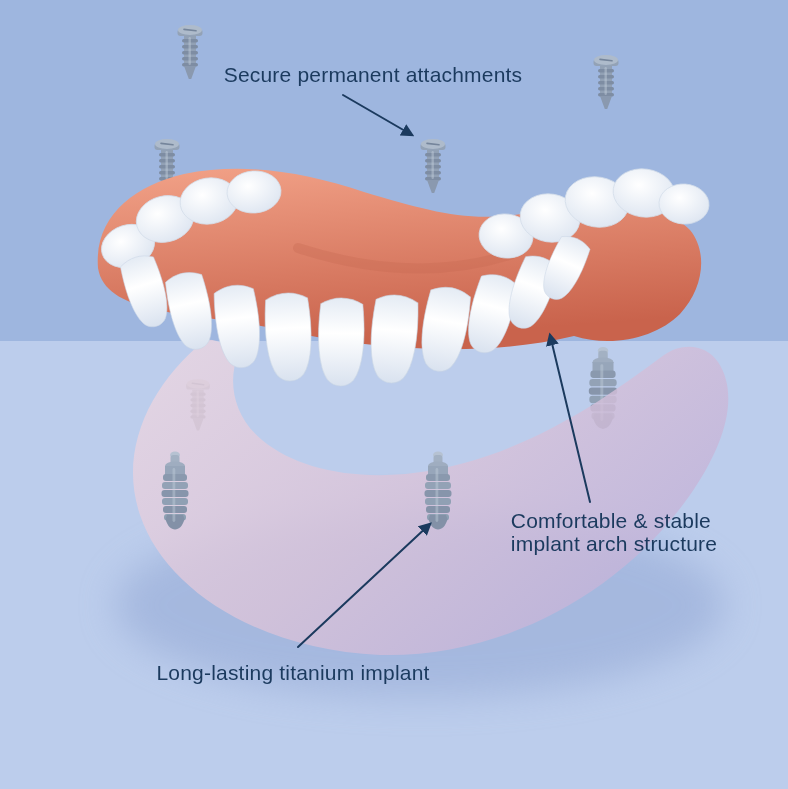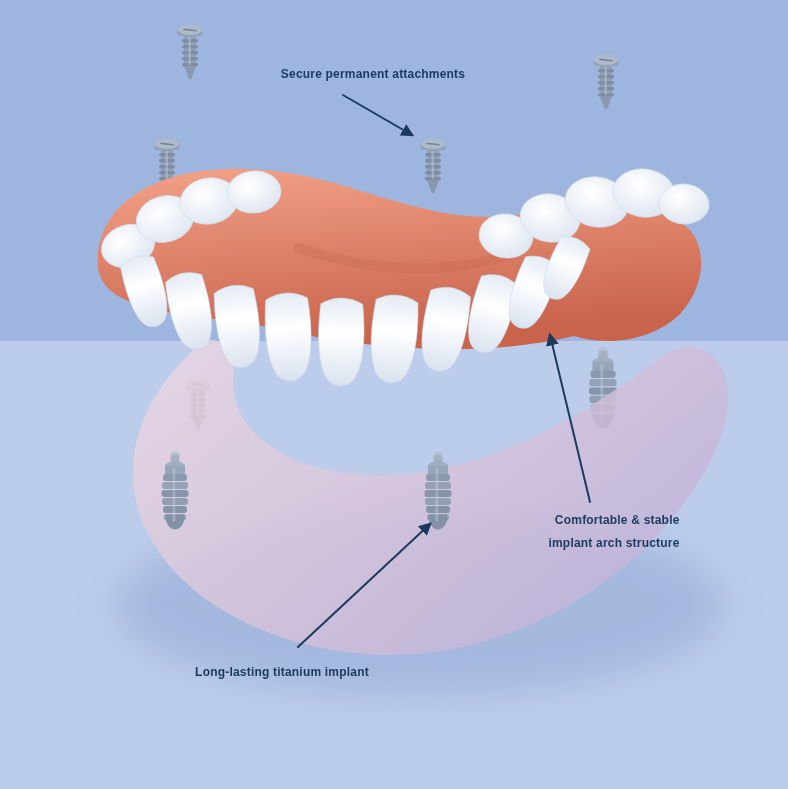--- a/index.html
+++ b/index.html
@@ -3,22 +3,22 @@
 <meta charset="utf-8">
 <style>
   html,body{margin:0;padding:0;background:#9eb6df;}
   .stage{
     position:relative;width:788px;height:789px;overflow:hidden;
     font-family:"Liberation Sans",sans-serif;
   }
   .stage svg{position:absolute;left:0;top:0;display:block;}
   .label{
     position:absolute;transform:translateX(-50%);
-    color:#1b3a5e;font-size:12px;font-weight:700;letter-spacing:.2px;
-    white-space:nowrap;text-align:right;line-height:23px;z-index:5;
+    color:#1b3a5e;font-size:21px;font-weight:400;letter-spacing:.2px;
+    white-space:nowrap;text-align:left;line-height:23px;z-index:5;
   }
 </style>
 </head>
 <body>
 
 <div class="stage">
 
   <svg width="788" height="789" viewBox="0 0 788 789">
     <defs>
       <linearGradient id="gumGrad" x1="0" y1="0" x2="0.25" y2="1">
@@ -158,15 +158,15 @@
     </g>
   </svg>
 
   <div class="label" style="left:373px;top:63px;">Secure permanent attachments</div>
 
   <div class="label" style="left:614px;top:509px;">
     <span style="display:block;">Comfortable &amp; stable</span>
     <span style="display:block;">implant arch structure</span>
   </div>
 
-  <div class="label" style="left:264px;top:661px;padding-left:36px;">Long-lasting titanium implant</div>
+  <div class="label" style="left:275px;top:661px;padding-left:36px;">Long-lasting titanium implant</div>
 
 </div>
 
 </body></html>

